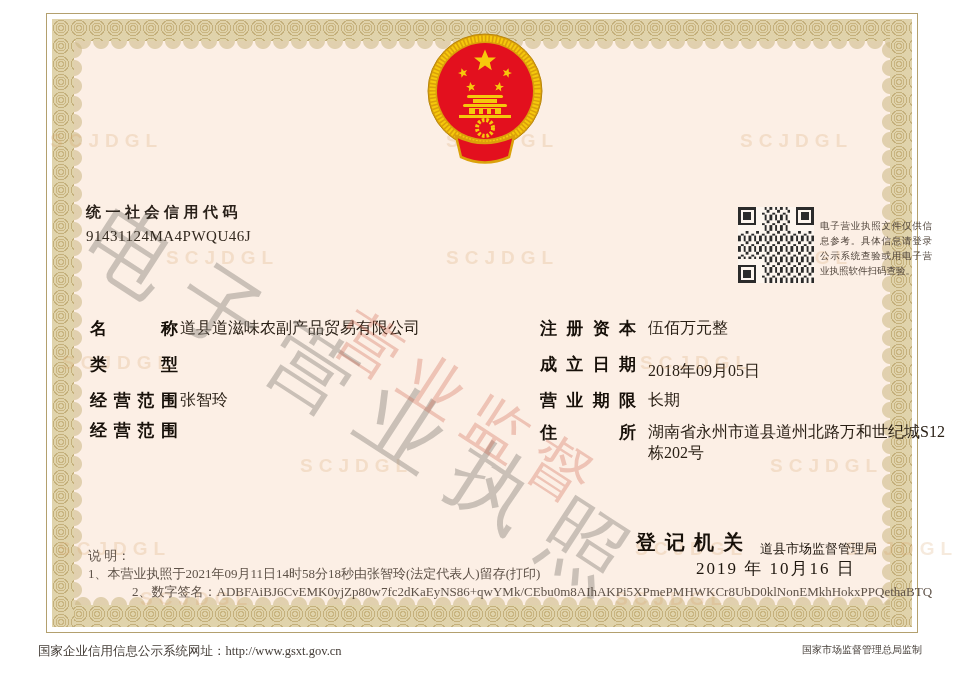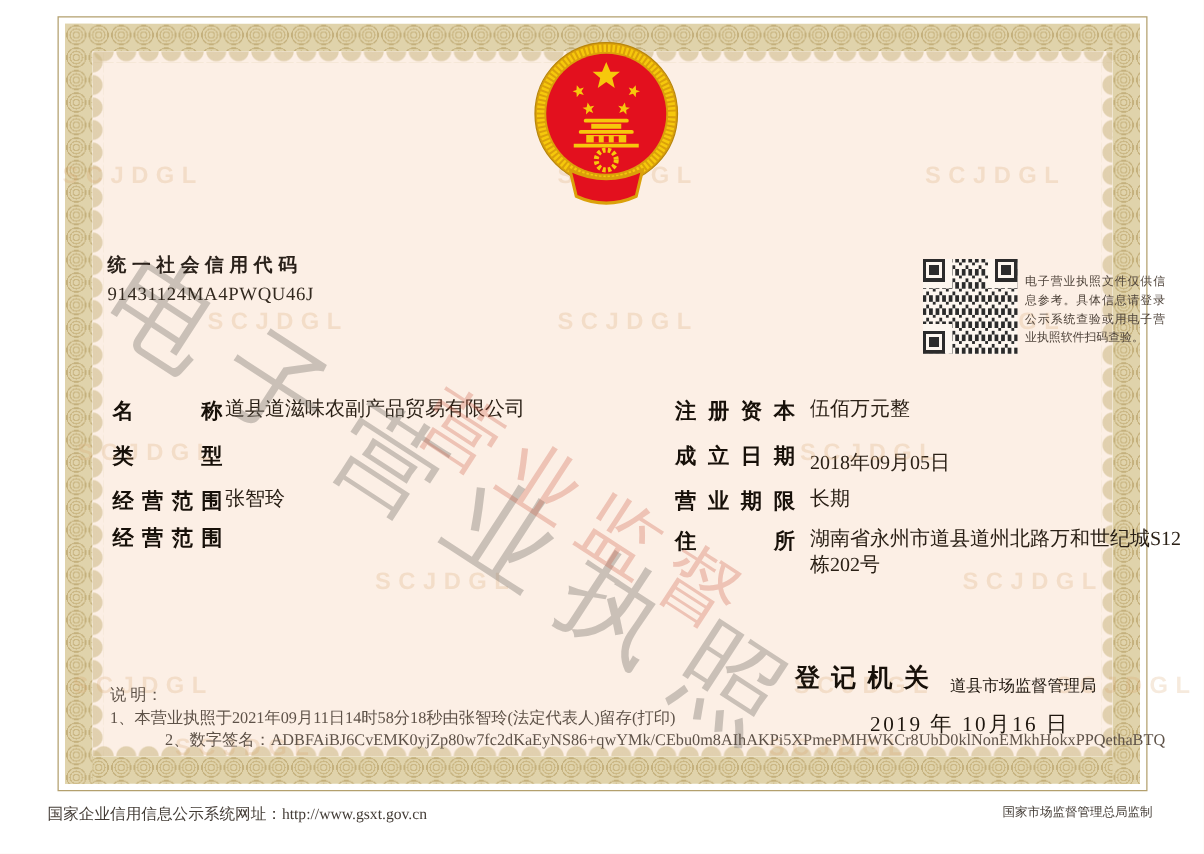--- a/index.html
+++ b/index.html
@@ -67,21 +67,21 @@
   .flabel.r{left:466px;width:96px;}
   .flabel.l{left:16px;}
   .fvalue{position:absolute;font-size:16px;color:#2a2016;line-height:1.3;}
   .fvalue.l{left:106px;width:354px;}
   .fvalue.r{left:574px;width:306px;}
   .fvalue.small{font-size:13px;line-height:1.42;}
 
   .registrar-label{left:562px;top:488px;font-family:"Liberation Sans","DejaVu Sans",sans-serif;
       font-weight:bold;font-size:20px;letter-spacing:9px;color:#171009;white-space:nowrap;}
   .registrar-value{left:686px;top:499px;font-size:13px;color:#1e160e;white-space:nowrap;}
-  .issue-date{left:622px;top:527px;font-size:17px;letter-spacing:2px;color:#1e160e;white-space:nowrap;}
+  .issue-date{left:622px;top:516px;font-size:17px;letter-spacing:2px;color:#1e160e;white-space:nowrap;}
 
   .note{font-size:13px;color:#5e5248;white-space:nowrap;}
   .note-label{left:14px;top:506px;}
   .note-1{left:14px;top:524px;}
   .note-2{left:14px;top:542px;margin-left:44px;}
 
   .footer-left{position:absolute;left:38px;top:643px;font-size:12.5px;color:#433c36;}
   .footer-right{position:absolute;right:41px;top:643px;font-size:10px;color:#433c36;}
 
   .emblem{position:absolute;left:379px;top:15px;width:118px;height:145px;z-index:4;}

